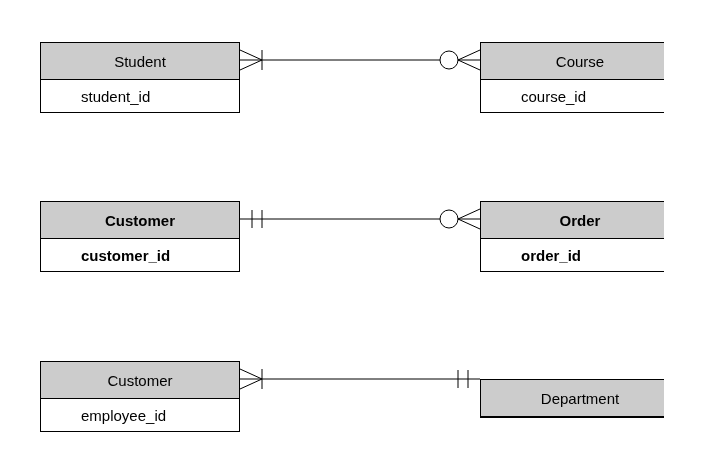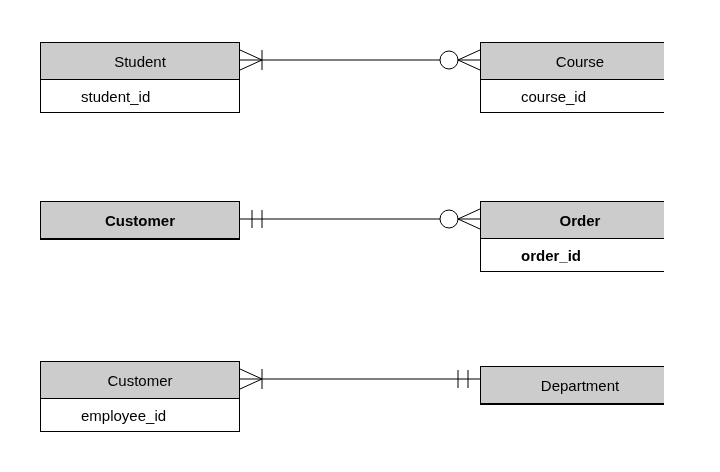--- a/index.html
+++ b/index.html
@@ -50,21 +50,21 @@
     color: #000000;
     background: #ffffff;
     margin-left: 36px;
   }
   
   .pos-student    { left: 40px;  top: 42px;  }
   .pos-course     { left: 480px; top: 42px;  }
   .pos-customer   { left: 40px;  top: 201px; font-weight: bold; }
   .pos-order      { left: 480px; top: 201px; font-weight: bold; }
   .pos-employee   { left: 40px;  top: 361px; }
-  .pos-department { left: 480px; top: 366px; }
+  .pos-department { left: 480px; top: 379px; }
 </style>
 </head>
 <body>
 
 <div id="canvas">
 
   <svg id="connector-layer" width="720" height="472" viewBox="0 0 720 472" xmlns="http://www.w3.org/2000/svg">
       <g>
         <path d="M 240 60 L 480 60" stroke="#000000" stroke-width="1" fill="none"></path>
         <path d="M 240 50 L 262 60" stroke="#000000" stroke-width="1" fill="none"></path>
@@ -97,20 +97,21 @@
     <div class="entity-body">student_id</div>
   </div>
 
   <div class="entity pos-course">
     <div class="entity-header">Course</div>
     <div class="entity-body">course_id</div>
   </div>
 
   <div class="entity pos-customer">
     <div class="entity-header">Customer</div>
+    <div class="entity-body">customer_id</div>
   </div>
 
   <div class="entity pos-order">
     <div class="entity-header">Order</div>
     <div class="entity-body">order_id</div>
   </div>
 
   <div class="entity pos-employee">
     <div class="entity-header">Customer</div>
     <div class="entity-body">employee_id</div>

